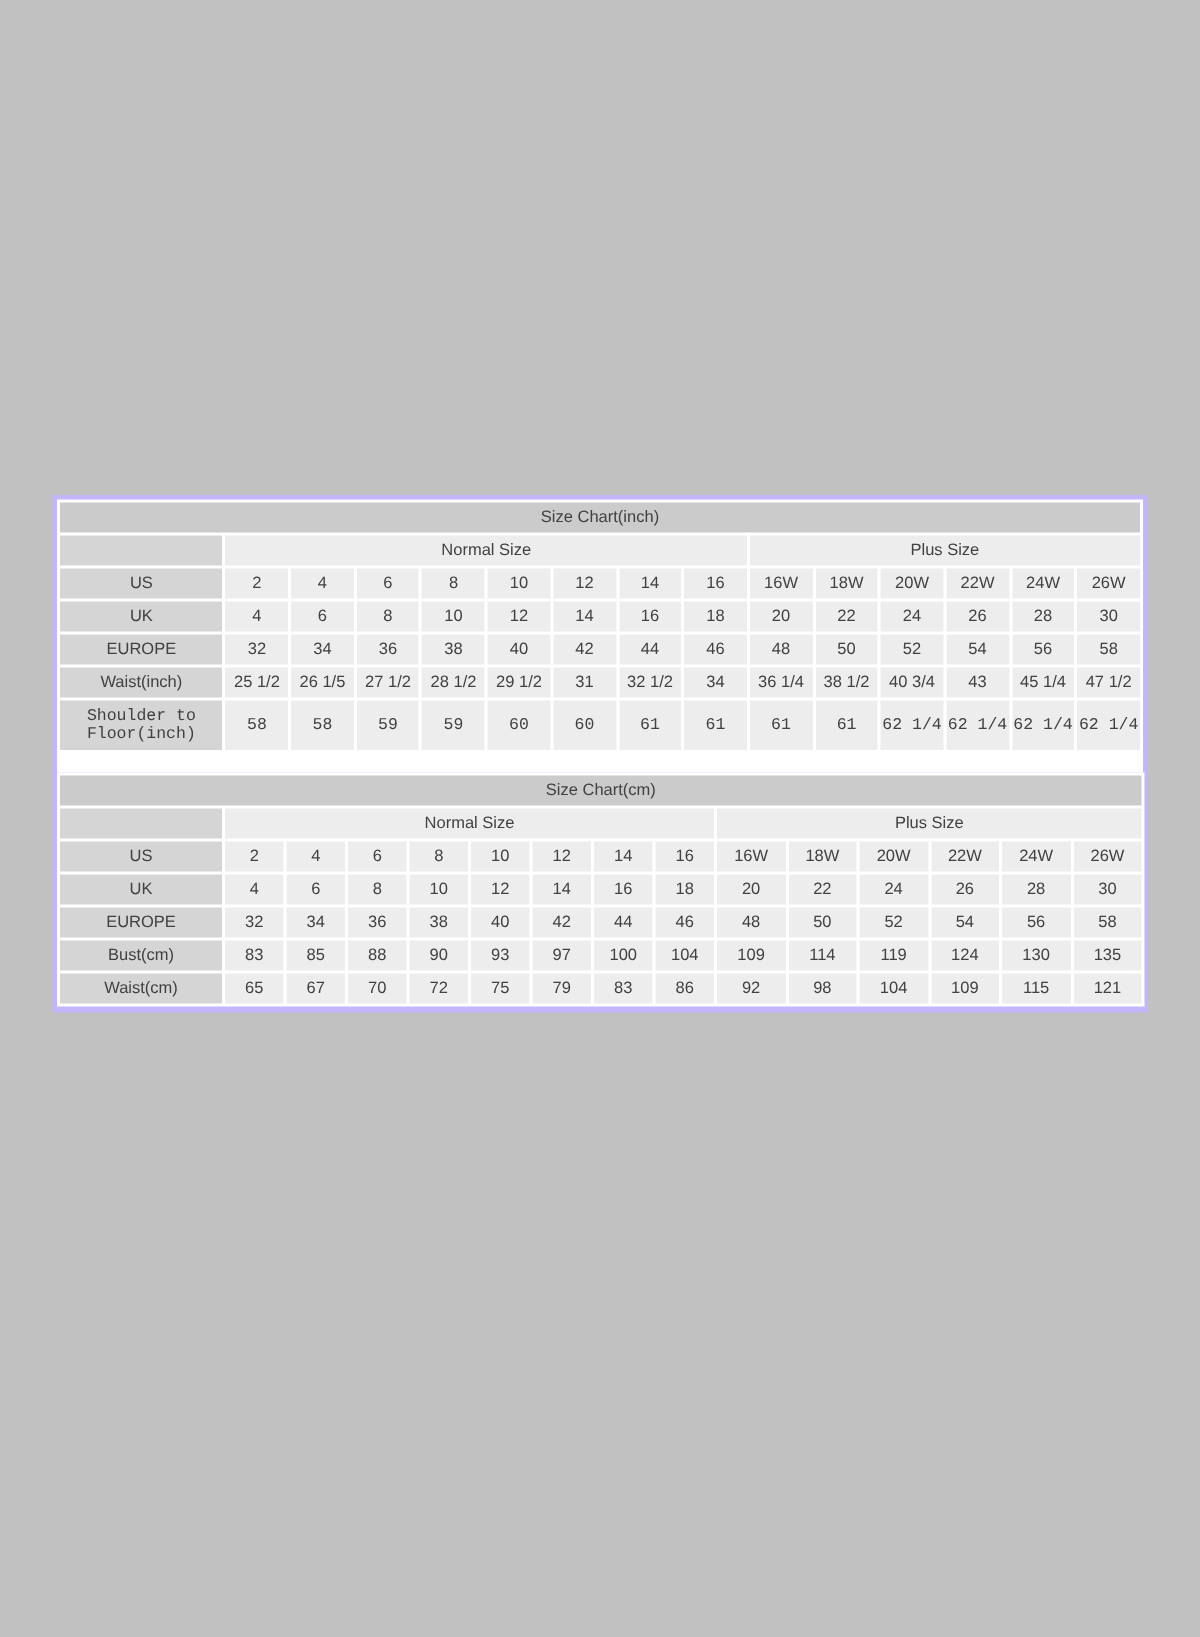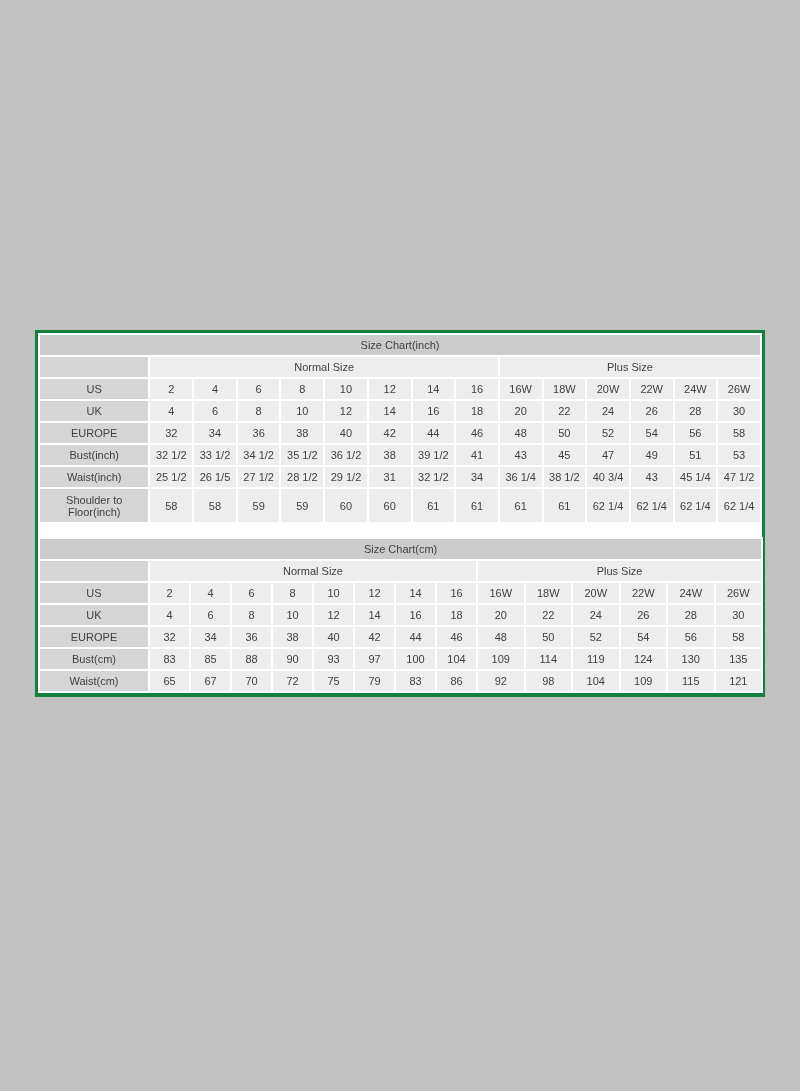--- a/index.html
+++ b/index.html
@@ -10,21 +10,21 @@
     font-family: "Liberation Sans", sans-serif;
     position: relative;
     overflow: hidden;
   }
   .panel {
     position: absolute;
     left: 35px;
     top: 330px;
     width: 730px;
     box-sizing: border-box;
-    background: #15803d;
+    background: #c4b5fd;
     padding: 3px 3px 4px 3px;
   }
   table.size-table {
     border-collapse: separate;
     border-spacing: 2px;
     table-layout: fixed;
     width: 724px;
     background: #ffffff;
   }
   table.size-table td {
@@ -42,21 +42,21 @@
     height: 20px;
   }
   td.label-cell {
     background: #d5d5d5;
   }
   .t-inch td.label-cell { padding: 0 8px; }
   .t-cm td.label-cell { padding: 0; white-space: nowrap; }
   td.data-cell {
     background: #ededed;
   }
-  .t-inch tr:last-child td { height: 33px; }
+  .t-inch tr:last-child td { height: 33px; font-family: Liberation Mono, monospace; }
   col.col-label { width: 108px; }
   .t-inch col.col-data { width: 41.5px; }
   .t-cm col.col-normal { width: 39px; }
   .t-cm col.col-plus { width: 45.5px; }
   .table-gap { height: 13px; background: #ffffff; }
 </style>
 </head>
 <body>
 
 <div class="panel">
@@ -130,37 +130,20 @@
           <td class="data-cell">40</td>
           <td class="data-cell">42</td>
           <td class="data-cell">44</td>
           <td class="data-cell">46</td>
           <td class="data-cell">48</td>
           <td class="data-cell">50</td>
           <td class="data-cell">52</td>
           <td class="data-cell">54</td>
           <td class="data-cell">56</td>
           <td class="data-cell">58</td>
-        </tr>
-        <tr>
-          <td class="label-cell">Bust(inch)</td>
-          <td class="data-cell">32 1/2</td>
-          <td class="data-cell">33 1/2</td>
-          <td class="data-cell">34 1/2</td>
-          <td class="data-cell">35 1/2</td>
-          <td class="data-cell">36 1/2</td>
-          <td class="data-cell">38</td>
-          <td class="data-cell">39 1/2</td>
-          <td class="data-cell">41</td>
-          <td class="data-cell">43</td>
-          <td class="data-cell">45</td>
-          <td class="data-cell">47</td>
-          <td class="data-cell">49</td>
-          <td class="data-cell">51</td>
-          <td class="data-cell">53</td>
         </tr>
         <tr>
           <td class="label-cell">Waist(inch)</td>
           <td class="data-cell">25 1/2</td>
           <td class="data-cell">26 1/5</td>
           <td class="data-cell">27 1/2</td>
           <td class="data-cell">28 1/2</td>
           <td class="data-cell">29 1/2</td>
           <td class="data-cell">31</td>
           <td class="data-cell">32 1/2</td>

